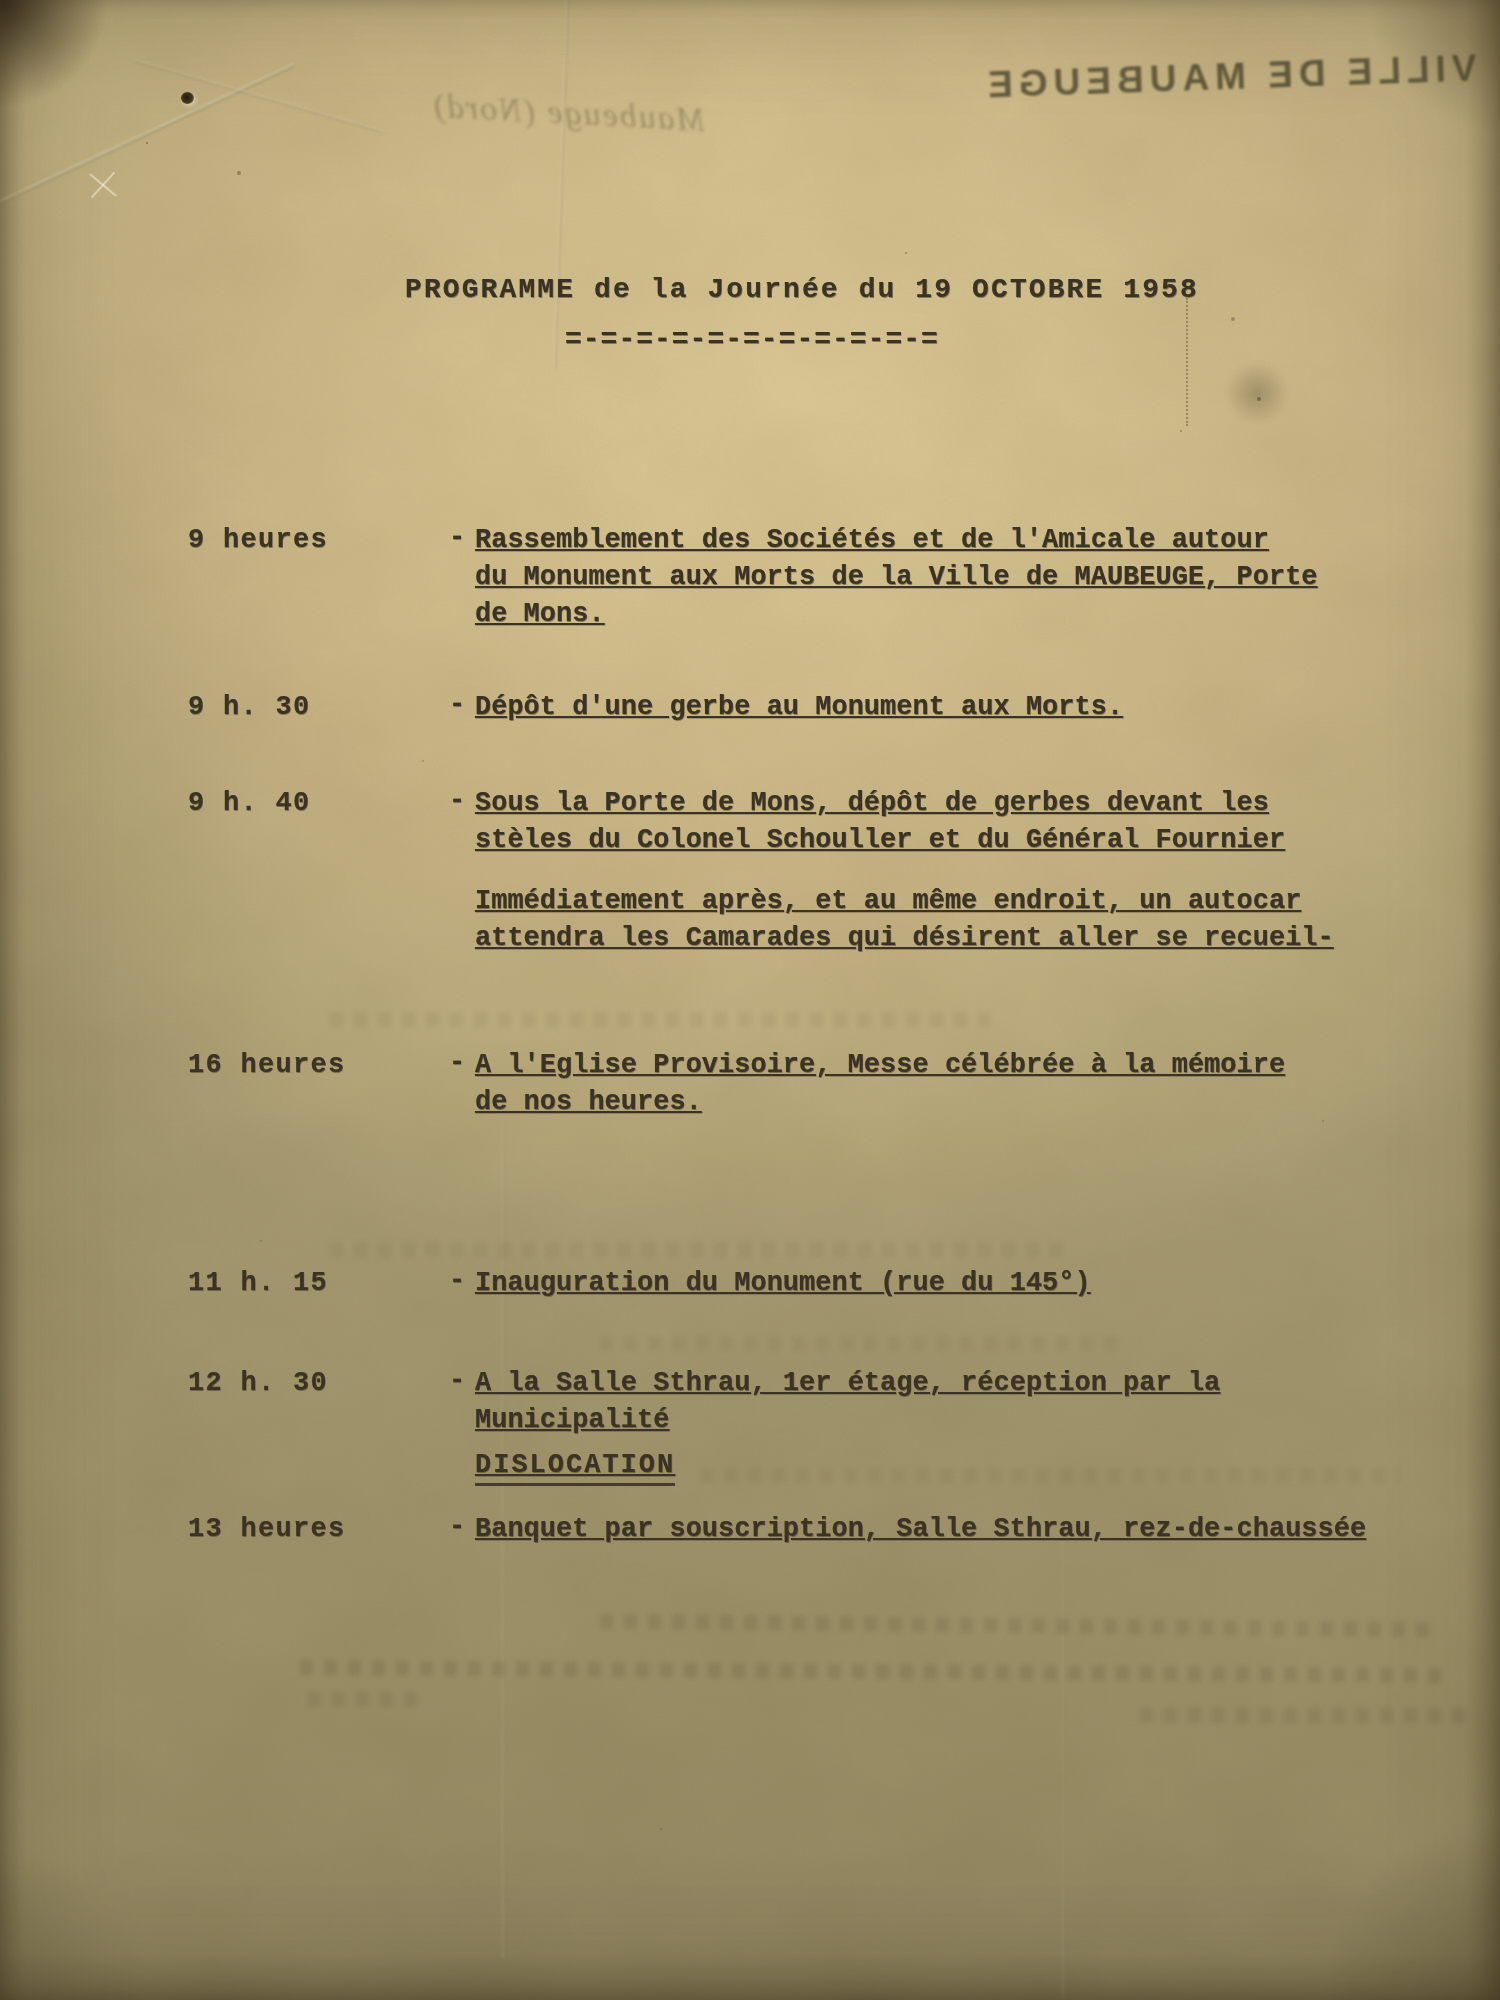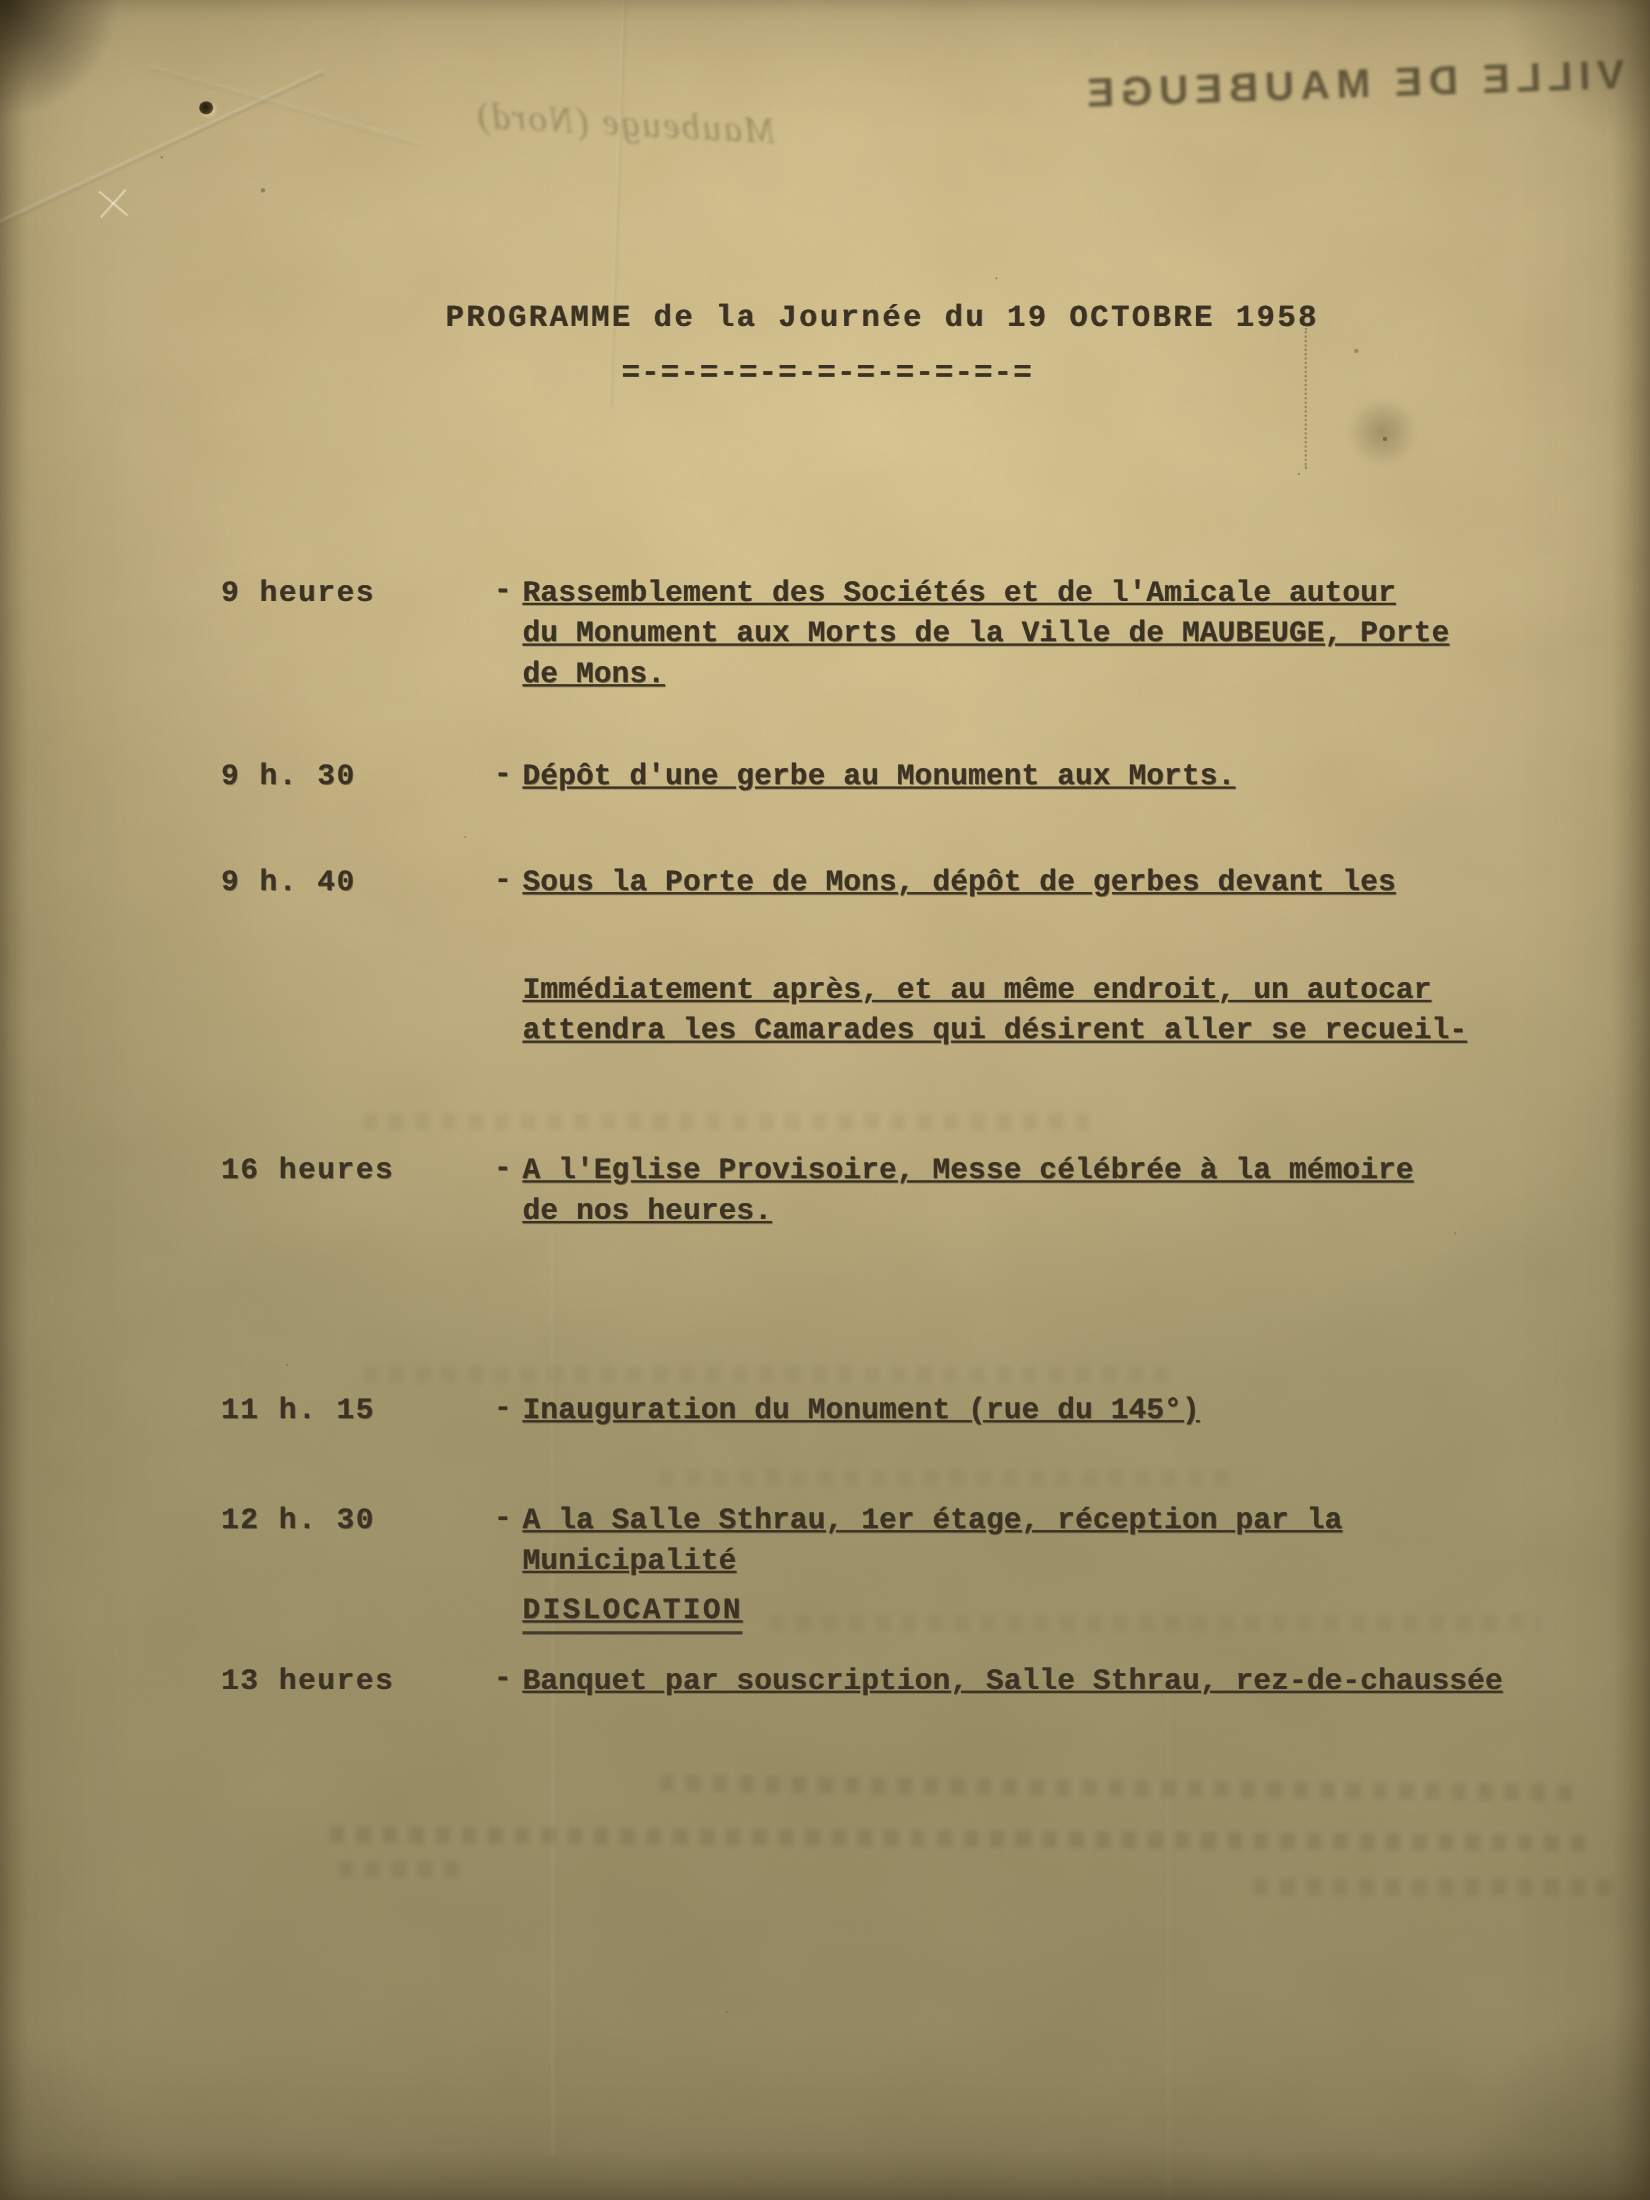--- a/index.html
+++ b/index.html
@@ -81,21 +81,21 @@
   .b5{left:330px;top:1012px;width:660px;opacity:.28;}
   .b6{left:330px;top:1242px;width:740px;opacity:.26;}
   .b7{left:600px;top:1336px;width:520px;opacity:.24;}
   .b8{left:700px;top:1468px;width:700px;opacity:.26;}
   
   .typescript{position:absolute;inset:0;color:#3d3425;font-weight:700;
     text-shadow:0.6px 0.6px 0 rgba(62,53,38,0.50), -0.3px 0 0 rgba(62,53,38,0.30);}
   .doc-title{position:absolute;left:405px;top:274px;font-size:28px;letter-spacing:2.1px;white-space:pre;}
   .title-underline{position:absolute;left:565px;top:324px;font-size:28px;letter-spacing:1px;white-space:pre;}
   .entry{position:absolute;left:0;width:1500px;font-size:27px;}
-  .entry .time{position:absolute;left:201px;top:0;letter-spacing:1.3px;white-space:pre;}
+  .entry .time{position:absolute;left:188px;top:0;letter-spacing:1.3px;white-space:pre;}
   .entry .sep{position:absolute;left:449px;top:-2px;}
   .entry .lines{position:absolute;left:475px;top:0;}
   .entry .line{height:37px;white-space:pre;text-decoration:underline;}
   .entry .line.underlined{display:inline-block;height:auto;border-bottom:3px solid rgba(61,52,37,0.9);
     padding-bottom:3px;letter-spacing:2px;}
 </style>
 </head>
 <body>
 
 <div class="page">
@@ -145,20 +145,21 @@
       <div class="lines">
         <div class="line">Dépôt d'une gerbe au Monument aux Morts.</div>
       </div>
     </div>
 
     <div class="entry" style="top:788px">
       <span class="time">9 h. 40</span>
       <span class="sep">-</span>
       <div class="lines">
         <div class="line">Sous la Porte de Mons, dépôt de gerbes devant les</div>
+        <div class="line">stèles du Colonel Schouller et du Général Fournier</div>
       </div>
     </div>
 
     <div class="entry" style="top:886px">
       <span class="time"></span>
       <span class="sep"></span>
       <div class="lines">
         <div class="line">Immédiatement après, et au même endroit, un autocar</div>
         <div class="line">attendra les Camarades qui désirent aller se recueil-</div>
       </div>

